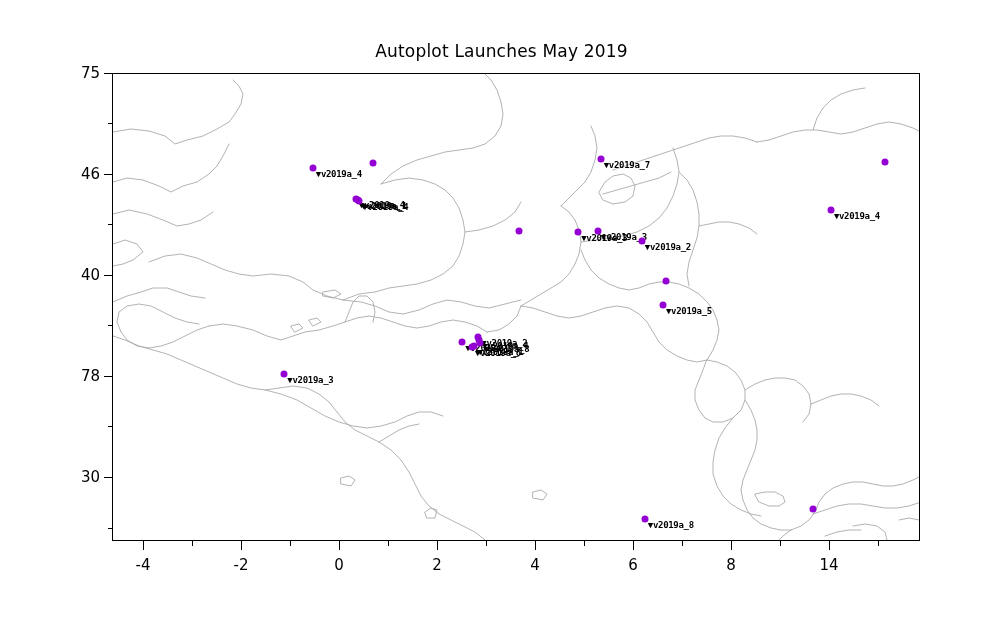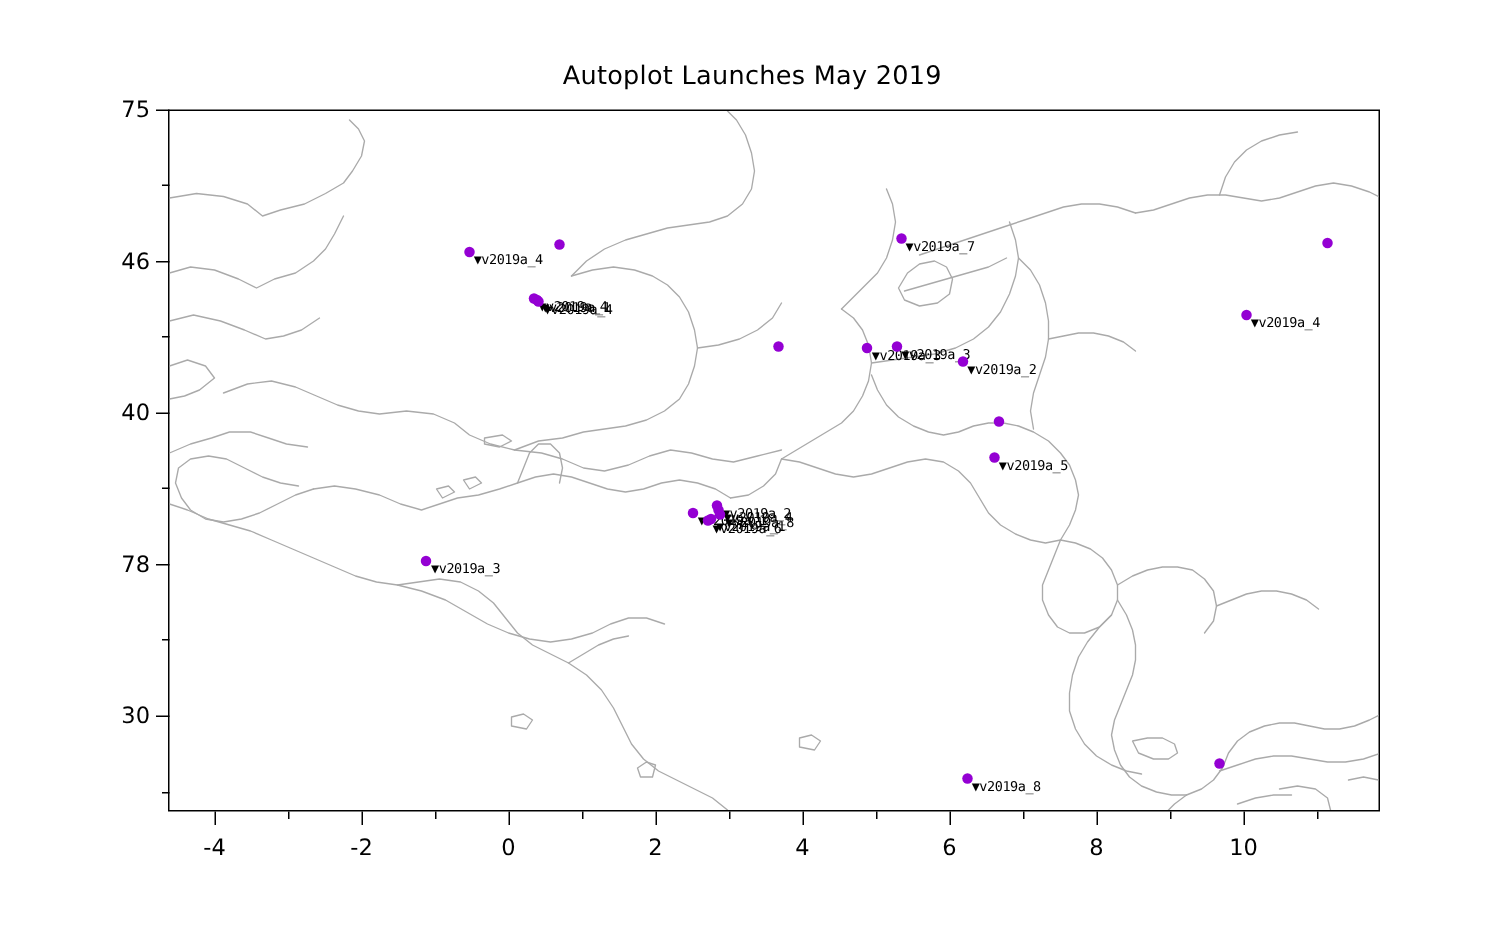--- a/index.html
+++ b/index.html
@@ -25,21 +25,21 @@
 
   .lbl-y{position:absolute;right:0;width:38px;text-align:right;
          font-size:15px;color:#000;}
   .lbl-x{position:absolute;top:556px;width:60px;text-align:center;
          font-size:15px;color:#000;}
 
   .marker{position:absolute;width:7px;height:7px;border-radius:50%;
           background:#9400d3;transform:translate(-50%,-50%);}
   .ptlabel{position:absolute;font-size:9px;color:#000;white-space:nowrap;
            font-family:"DejaVu Sans Mono","Liberation Mono",monospace;
-           font-weight:normal;letter-spacing:-0.3px;}
+           font-weight:bold;letter-spacing:-0.3px;}
 </style>
 </head>
 <body>
 
 <div id="root">
 
   <div id="title">Autoplot Launches May 2019</div>
 
   <div id="axes">
     <svg id="mapsvg" viewBox="0 0 808 468" preserveAspectRatio="none">
@@ -153,21 +153,21 @@
   <div class="tick-x minor" style="left:780px;"></div>
   <div class="tick-x minor" style="left:878px;"></div>
 
   <div class="lbl-x" style="left:113px;">-4</div>
   <div class="lbl-x" style="left:211px;">-2</div>
   <div class="lbl-x" style="left:309px;">0</div>
   <div class="lbl-x" style="left:407px;">2</div>
   <div class="lbl-x" style="left:505px;">4</div>
   <div class="lbl-x" style="left:603px;">6</div>
   <div class="lbl-x" style="left:701px;">8</div>
-  <div class="lbl-x" style="left:799px;">10</div>
+  <div class="lbl-x" style="left:799px;">14</div>
 
   <div id="points-layer">
       <div class="marker" style="left: 312.776px; top: 168.118px; background: rgb(148, 0, 211);"></div>
       <div class="ptlabel" style="left: 315.776px; top: 169.118px;">▼v2019a_4</div>
       <div class="marker" style="left: 372.519px; top: 163.058px; background: rgb(148, 0, 211);"></div>
       <div class="marker" style="left: 355.869px; top: 199.486px; background: rgb(148, 0, 211);"></div>
       <div class="ptlabel" style="left: 358.869px; top: 200.486px;">▼v2019a_4</div>
       <div class="marker" style="left: 357.828px; top: 200.498px; background: rgb(148, 0, 211);"></div>
       <div class="ptlabel" style="left: 360.828px; top: 201.498px;">▼v2019a_1</div>
       <div class="marker" style="left: 359.297px; top: 201.004px; background: rgb(148, 0, 211);"></div>

